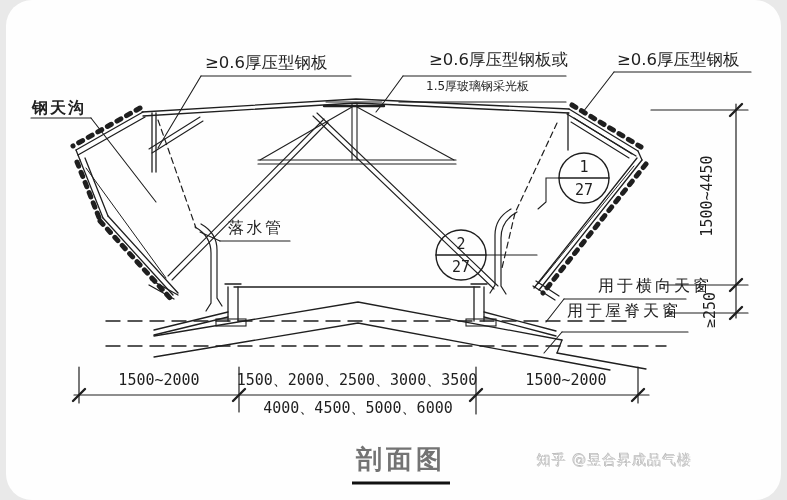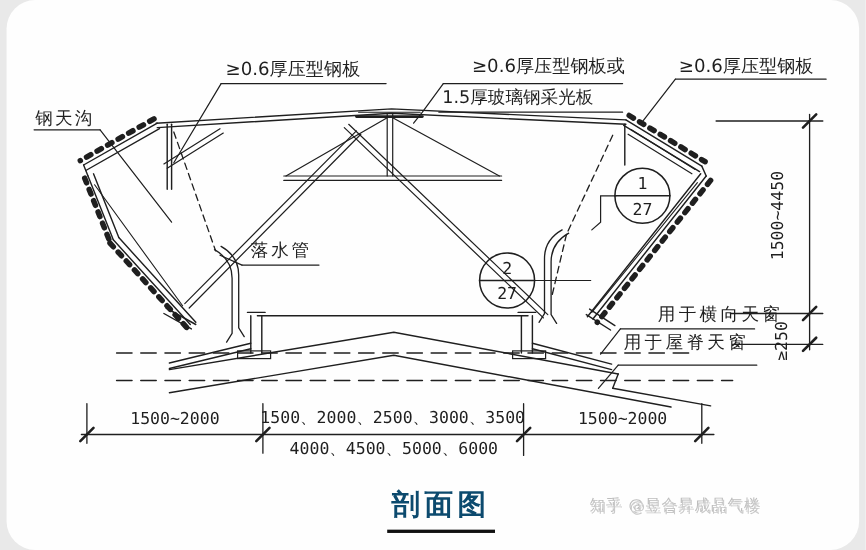--- a/index.html
+++ b/index.html
@@ -24,21 +24,21 @@
     font-size:15px;white-space:nowrap;transform:translate(-50%,-50%);
   }
   .dim.vert{transform:translate(-50%,-50%) rotate(-90deg);}
   .bubble-num{
     position:absolute;color:var(--ink);
     font-family:"DejaVu Sans Mono","Liberation Mono",monospace;
     font-size:15px;white-space:nowrap;transform:translate(-50%,-50%);
   }
   #title{
     position:absolute;left:395px;top:463px;transform:translate(-50%,-50%);
-    font-size:26px;font-weight:bold;color:#0c4a6e;letter-spacing:4px;
+    font-size:26px;font-weight:bold;color:#737373;letter-spacing:4px;
     border-bottom:3px solid #111;padding:0 4px 5px 4px;white-space:nowrap;
   }
   #watermark{
     position:absolute;left:531px;top:452px;font-size:14px;color:var(--wm);
     letter-spacing:1px;white-space:nowrap;
     text-shadow:1px 1px 0 #ffffff,-1px -1px 0 #bdbdbd;
   }
 </style>
 </head>
 <body>
@@ -191,25 +191,25 @@
       <path d="M227,401 L239,389" stroke-width="2.4"></path>
       <path d="M464,401 L476,389" stroke-width="2.4"></path>
       <path d="M626,401 L638,389" stroke-width="2.4"></path>
     </g>
   </svg>
 
   <div class="lbl" style="left:199px;top:54px;font-size:16.5px;">≥0.6厚压型钢板</div>
 
   <div class="lbl" style="left:403px;top:51px;font-size:16.5px;margin-left:20px;">≥0.6厚压型钢板或</div>
 
-  <div class="lbl" style="left:396px;top:80px;font-size:16px;">1.5厚玻璃钢采光板</div>
+  <div class="lbl" style="left:420px;top:80px;font-size:12px;">1.5厚玻璃钢采光板</div>
 
   <div class="lbl" style="left:611px;top:51px;font-size:16.5px;">≥0.6厚压型钢板</div>
 
-  <div class="lbl" style="left:26px;top:99px;letter-spacing:2px;">钢天沟</div>
+  <div class="lbl" style="left:26px;top:99px;letter-spacing:2px;font-weight:bold;">钢天沟</div>
 
   <div class="lbl" style="left:222px;top:219px;letter-spacing:2.5px;">落水管</div>
 
   <div class="lbl" style="left:563px;top:277px;letter-spacing:3px;margin-left:29px;">用于横向天窗</div>
 
   <div class="lbl" style="left:561px;top:302px;letter-spacing:3px;">用于屋脊天窗</div>
 
   <div class="bubble-num" style="left:578px;top:167px;">1</div>
   <div class="bubble-num" style="left:578px;top:190px;">27</div>
 

